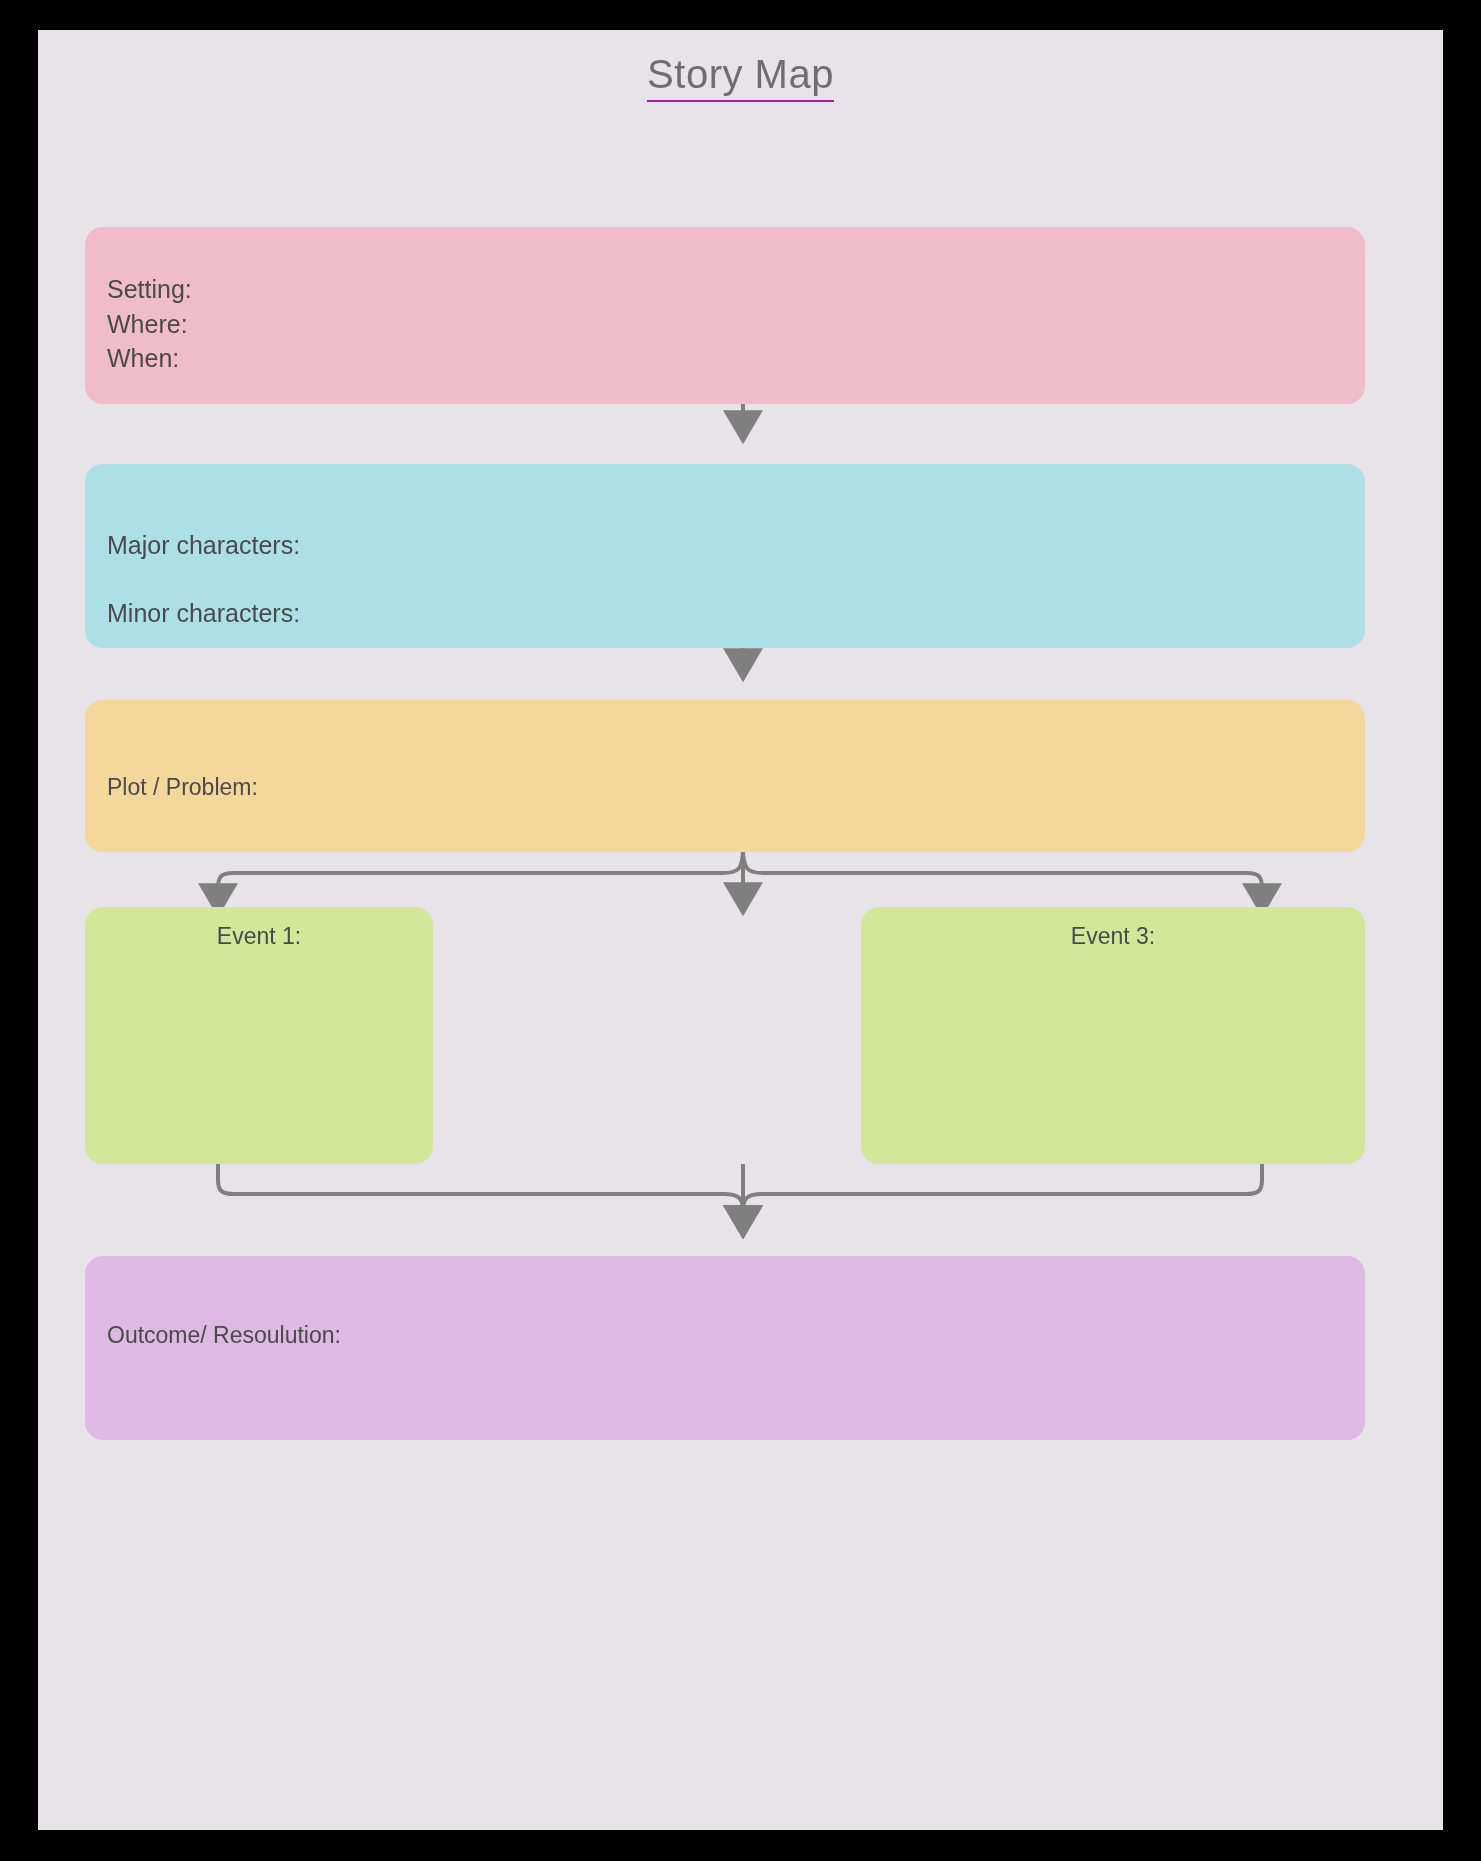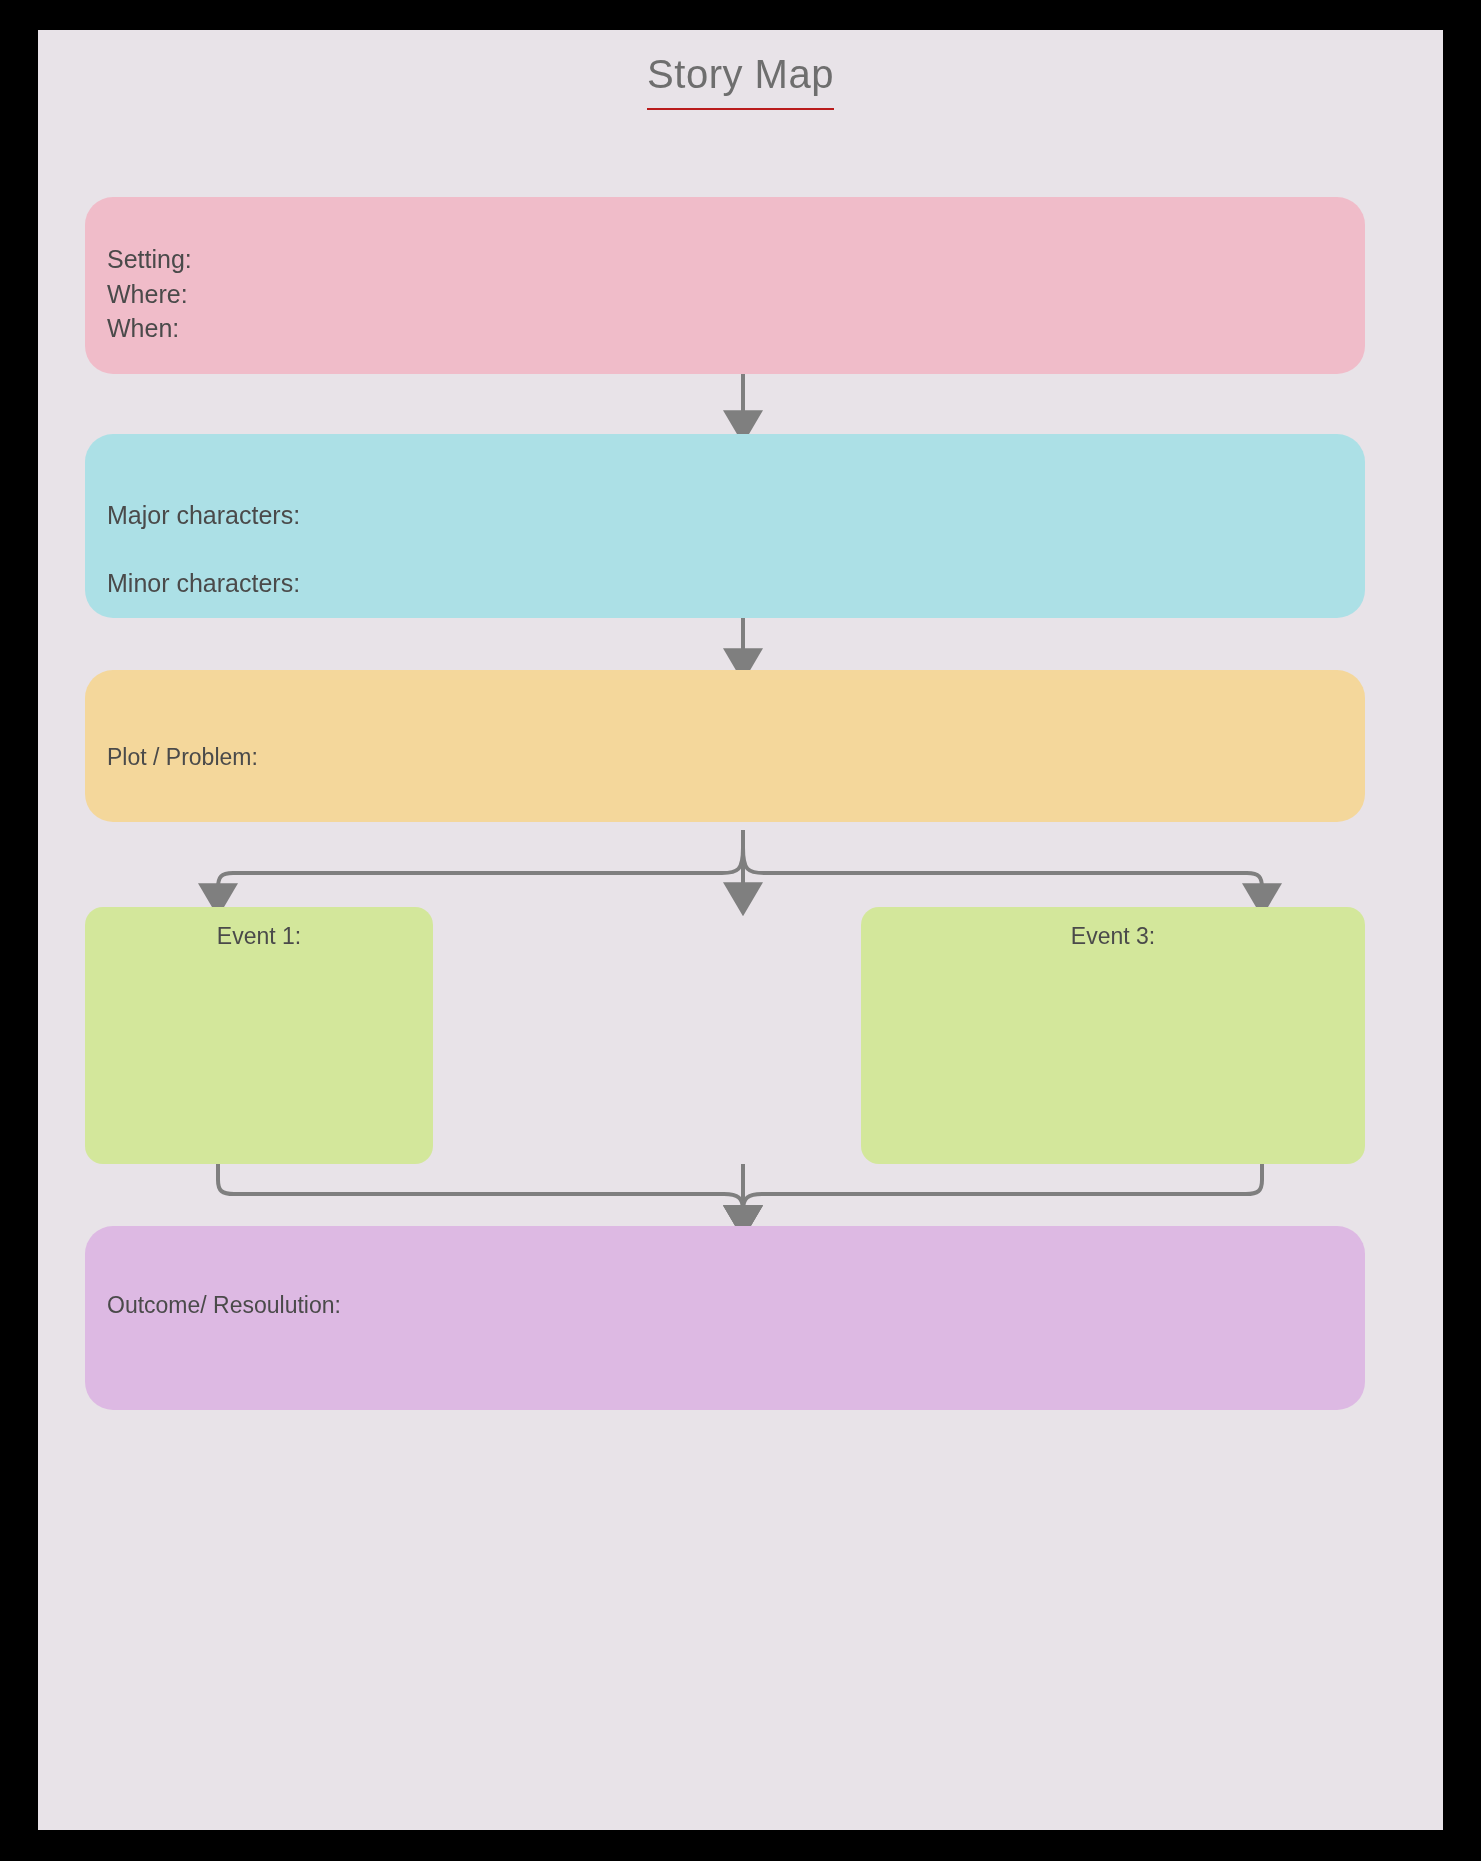--- a/index.html
+++ b/index.html
@@ -35,29 +35,30 @@
     left: 0;
     top: 22px;
     width: 1405px;
     text-align: center;
     font-size: 40px;
     color: #6e6e6e;
     letter-spacing: 0.5px;
     font-weight: 400;
   }
   #title .tx {
-    border-bottom: 2px solid #b91c1c;
-    padding-bottom: 12px;
+    border-bottom: 2px solid #a21caf;
+    padding-bottom: 4px;
   }
 
   
   .box {
     position: absolute;
-    border-radius: 28px;
+    border-radius: 18px;
     color: #4a4a4a;
+    margin-top: 30px;
   }
   .box .label {
     position: absolute;
     white-space: pre-line;
     line-height: 1.55;
   }
 
   
   #box-setting {
     left: 47px; top: 167px; width: 1280px; height: 177px;

